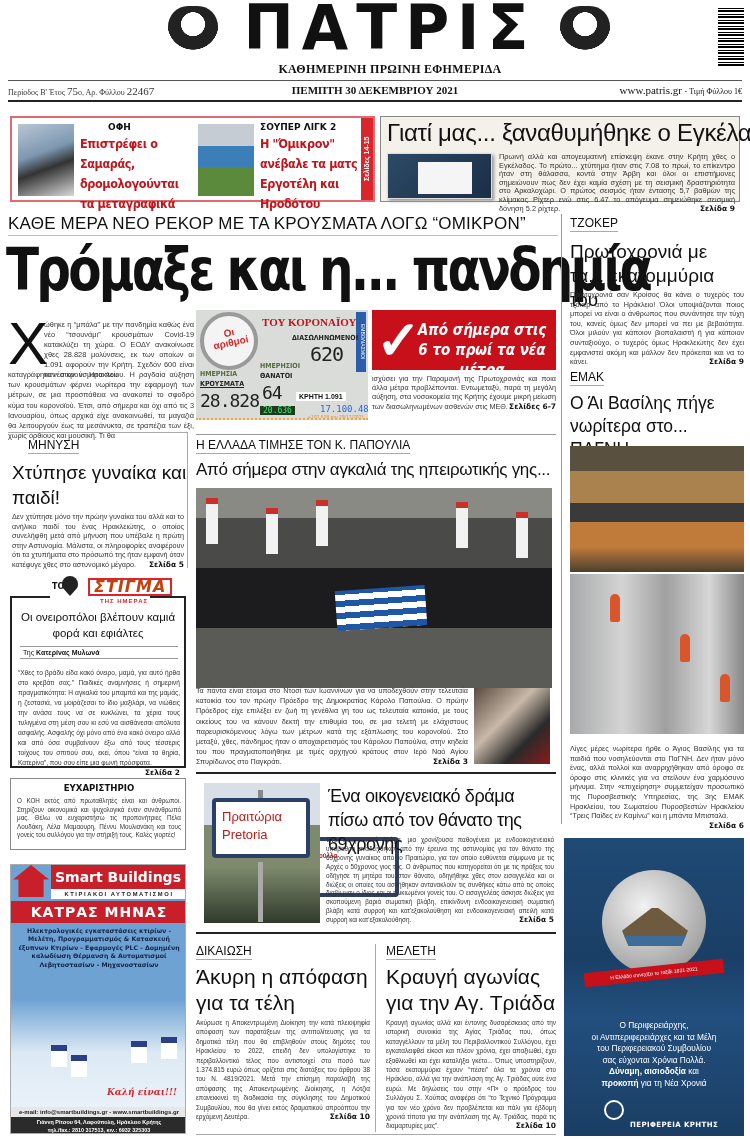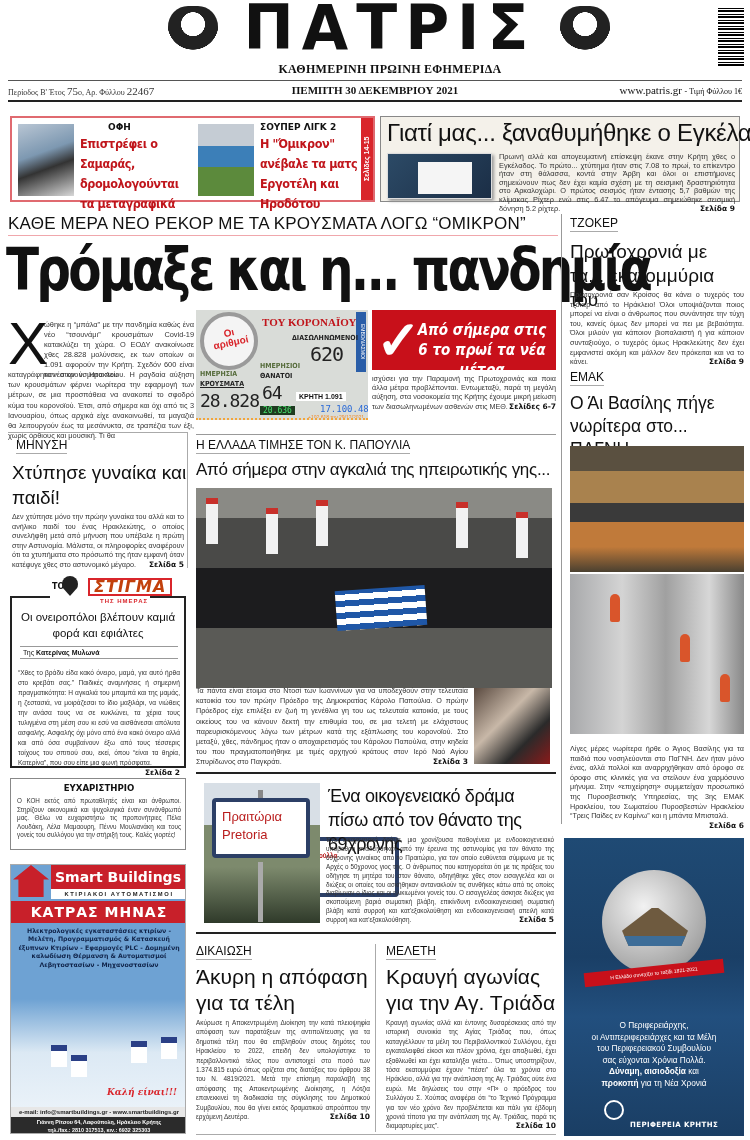--- a/index.html
+++ b/index.html
@@ -66,21 +66,21 @@
   .r-ad { left: 564px; top: 838px; width: 180px; height: 298px; background: linear-gradient(180deg,#1f4a74,#1a3f66 40%,#224f7e 60%,#1a3e64); color: #fff; text-align: center; }
   .r-ad .ornament { left: 38px; top: 32px; width: 104px; height: 104px; border-radius: 50%; background: radial-gradient(circle at 40% 35%, #f2f2f2, #a7a7a7 70%, #7d7d7d); }
   .r-ad .ship { left: 58px; top: 70px; width: 66px; height: 38px; border-bottom: 10px solid #3d6d98; clip-path: polygon(0 60%, 45% 0, 55% 0, 100% 60%, 90% 100%, 10% 100%); background: #6e5a3f; }
   .r-ad .ribbon { left: 20px; top: 128px; width: 140px; height: 14px; background: #c8101a; font-size: 5px; line-height: 14px; transform: rotate(-6deg); }
   .r-ad .msg { left: 4px; top: 182px; width: 172px; font-size: 8.3px; line-height: 11.6px; }
   .r-ad .msg b { font-weight: bold; }
   .r-ad .logo { left: 36px; top: 262px; width: 110px; font-size: 7px; font-weight: bold; letter-spacing: 0.4px; text-align: left; }
   .r-ad .emblem { left: 40px; top: 262px; width: 20px; height: 20px; border: 2px solid #fff; border-radius: 50%; }
   
   .left-box1 { left: 8px; top: 432px; width: 180px; height: 136px; border-top: 1px solid #aaa; border-right: 1px solid #aaa; }
-  .l-kicker1 { left: 16px; top: 438px; }
+  .l-kicker1 { left: 28px; top: 438px; }
   .l-title1 { left: 12px; top: 460px; width: 178px; font-size: 19px; line-height: 25px; }
   .l-text1 { left: 12px; top: 512px; width: 172px; font-size: 7.2px; line-height: 9.6px; color: #333; text-align: justify; }
   .stigma { left: 10px; top: 596px; width: 176px; height: 172px; border: 2px solid #222; border-top: none; }
   .stigma .topline-l { left: -2px; top: 0; width: 40px; height: 2px; background: #222; }
   .stigma .topline-r { right: -2px; top: 0; width: 36px; height: 2px; background: #222; }
   .stigma-head { left: 52px; top: 582px; font-family: "DejaVu Sans", sans-serif; font-size: 8px; font-weight: bold; }
   .pin { left: 62px; top: 576px; width: 16px; height: 20px; background: #222; border-radius: 50% 50% 50% 50% / 40% 40% 60% 60%; clip-path: polygon(0 0,100% 0,100% 55%,50% 100%,0 55%); }
   .stigma-word { left: 88px; top: 578px; border: 2px solid #d9252b; color: #c2410c; font-family: "DejaVu Sans", sans-serif; font-weight: bold; font-size: 16px; padding: 0 4px; letter-spacing: 1px; line-height: 14px; font-style: italic; }
   .stigma-sub { left: 100px; top: 598px; font-size: 6px; font-weight: bold; letter-spacing: 1px; color: #d9252b; }
   .stigma-title { left: 12px; top: 609px; width: 172px; font-size: 11.5px; line-height: 16px; text-align: center; }

